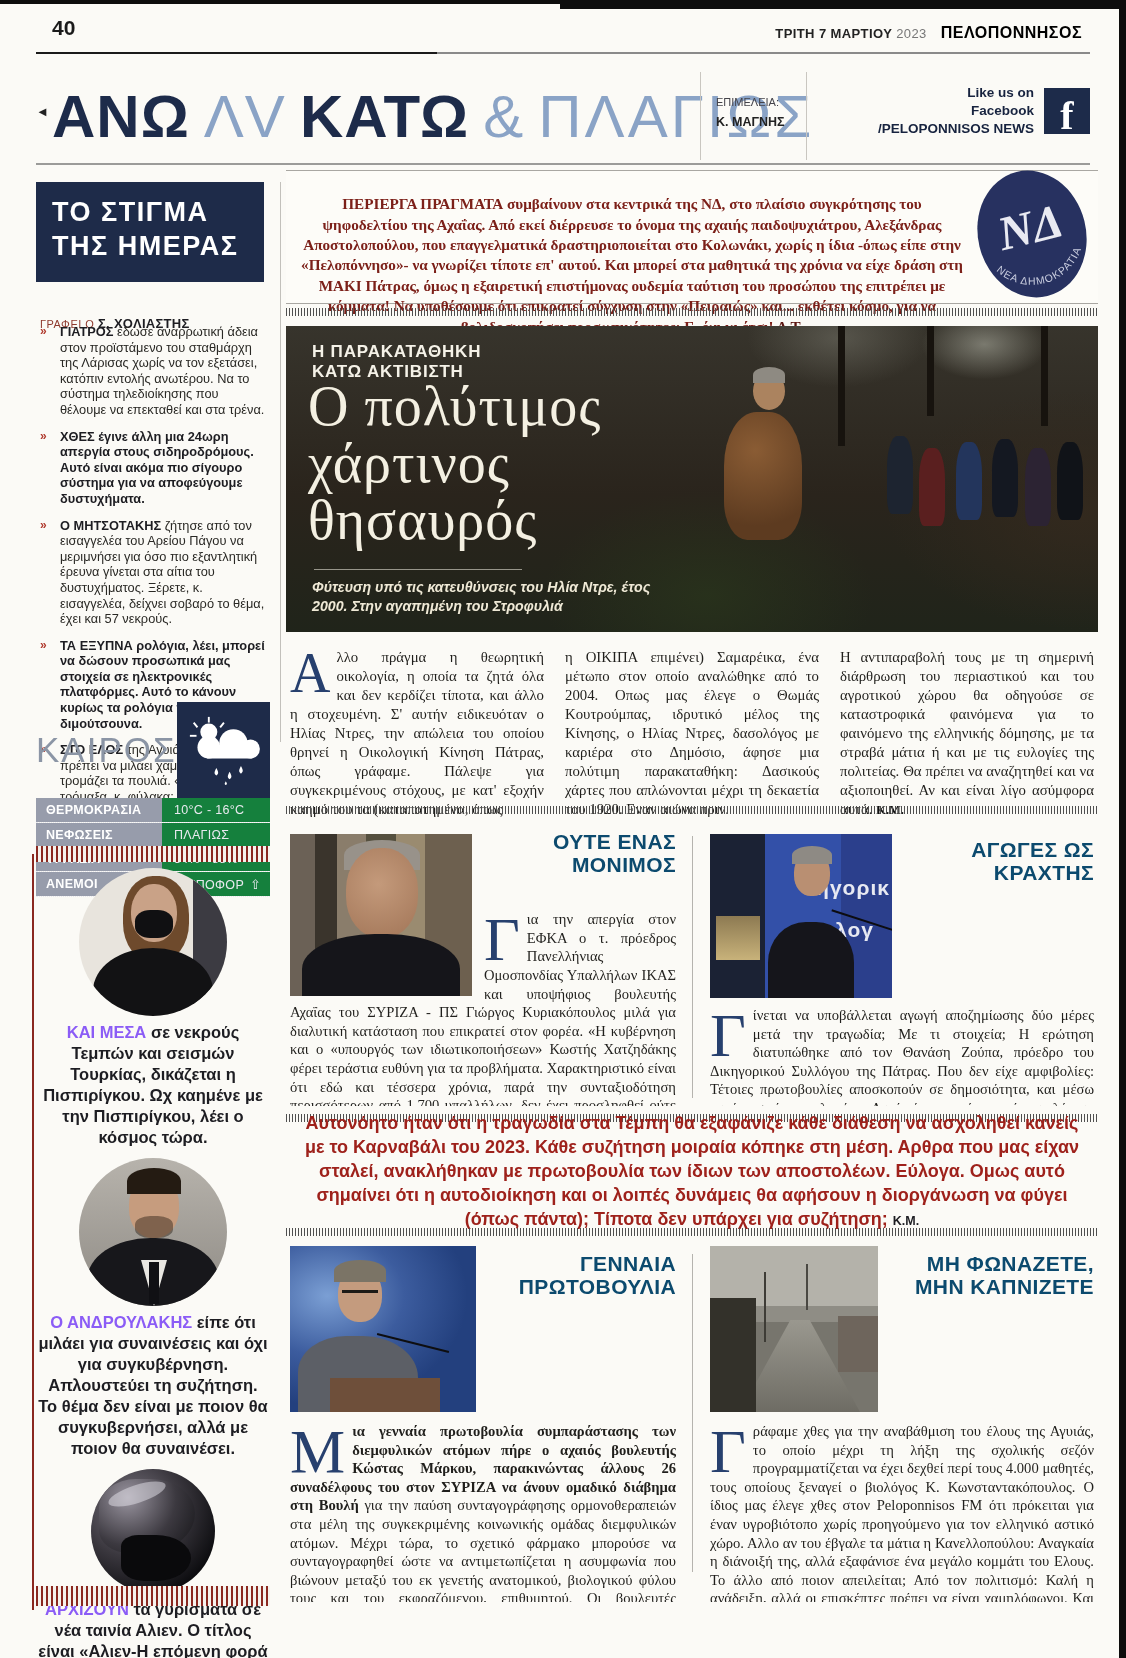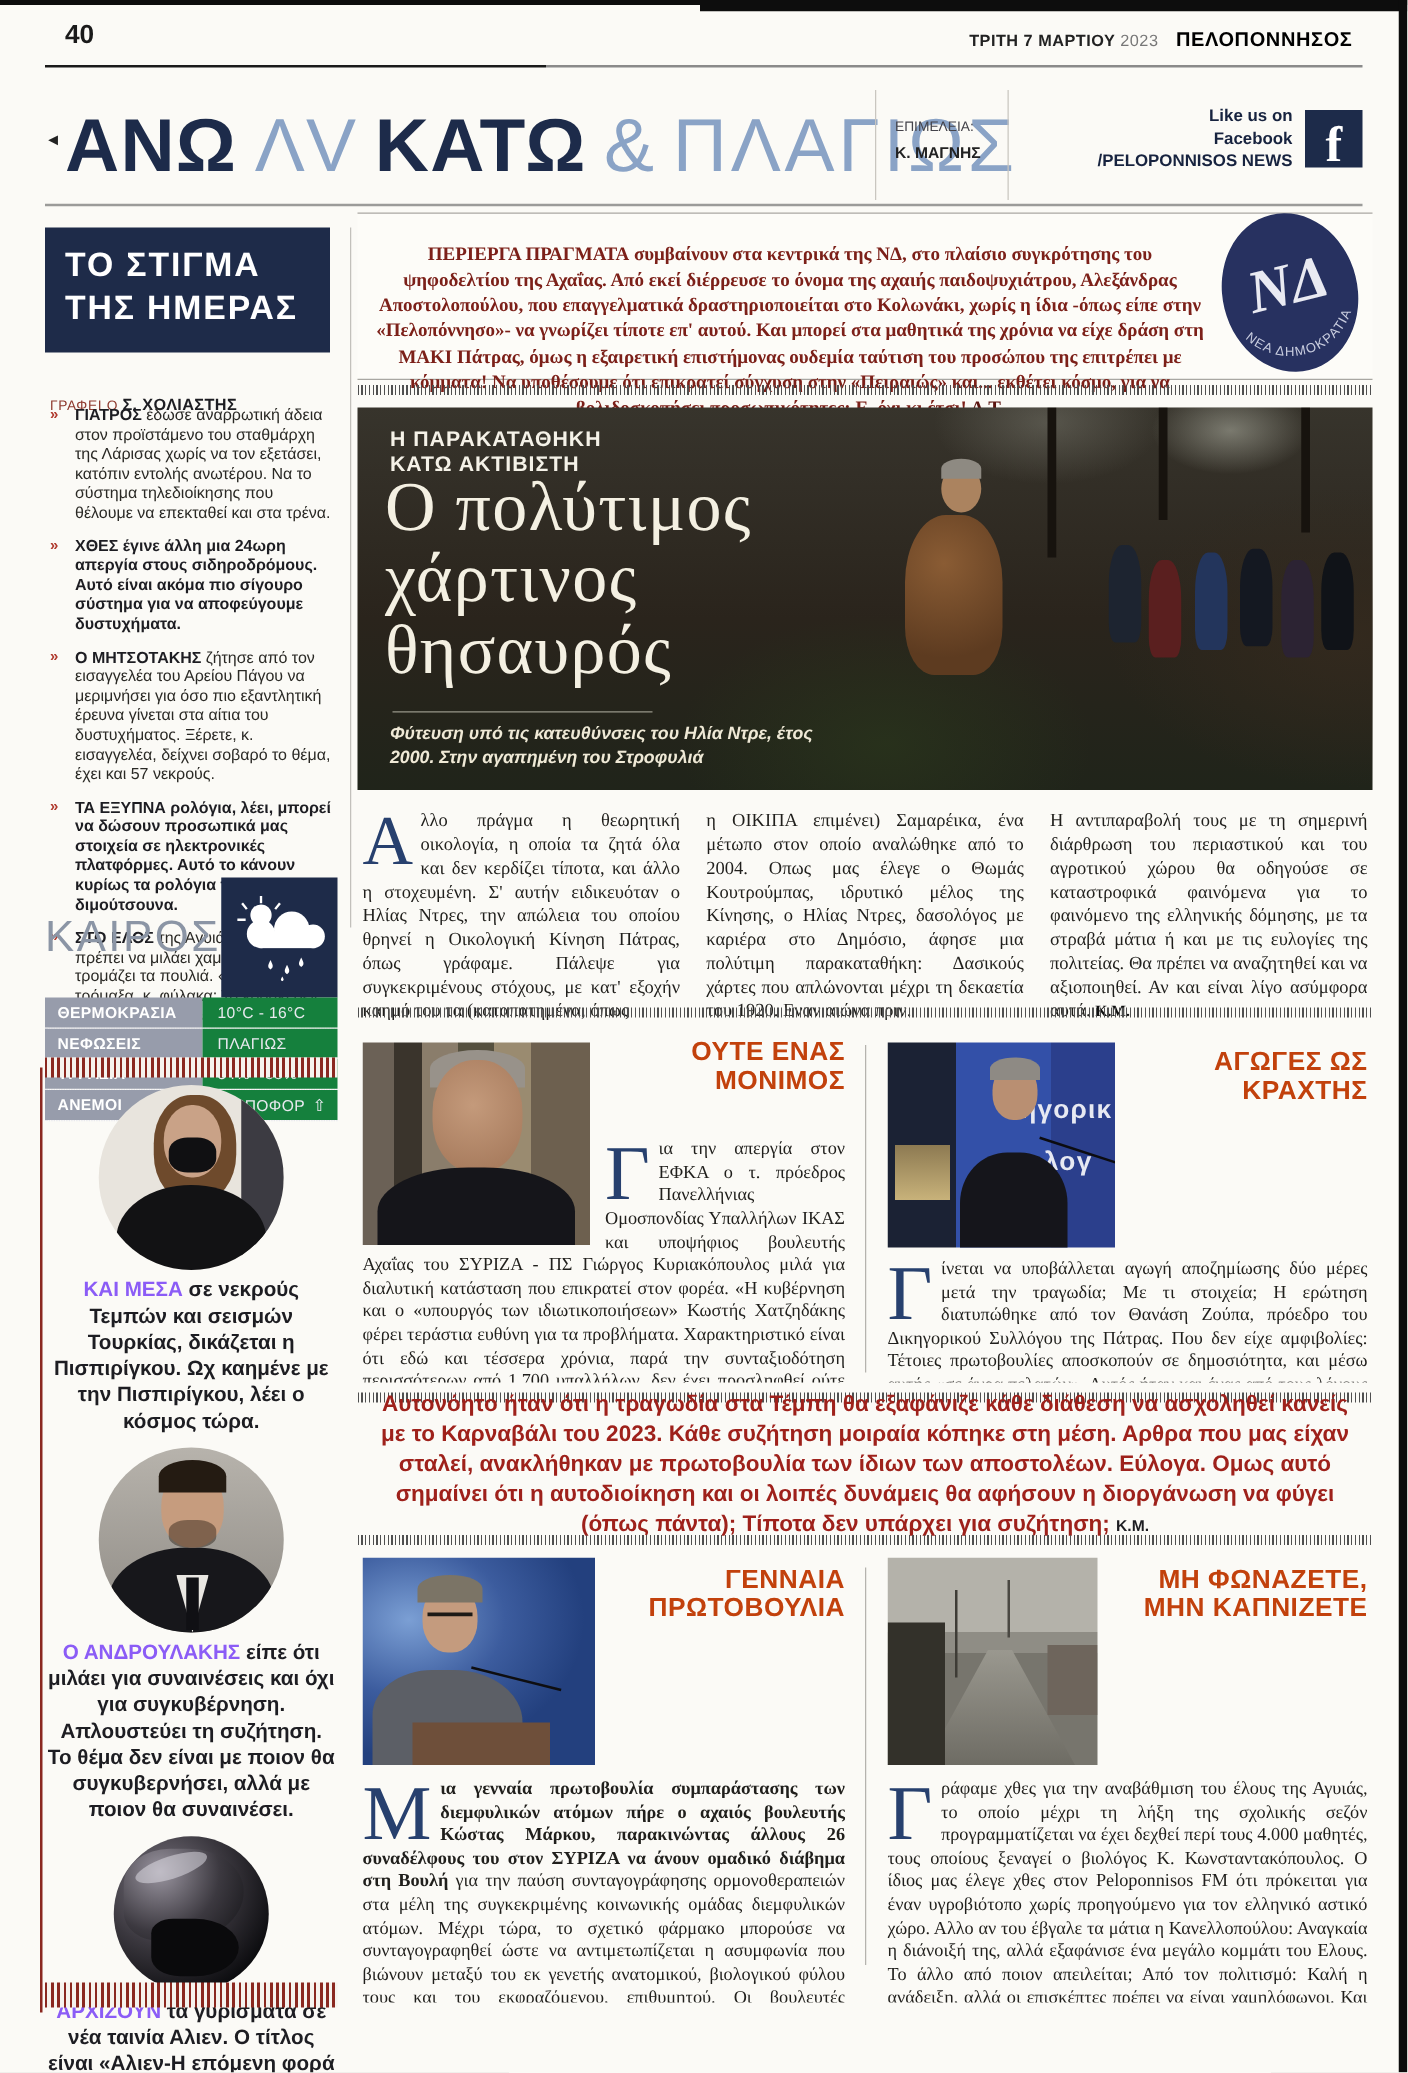--- a/index.html
+++ b/index.html
@@ -125,21 +125,21 @@
   .col{width:254px;font-family:"Liberation Serif",serif;font-size:14.8px;line-height:19px;
        text-align:justify;color:#201f1c;}
   .dropcap{float:left;font-family:"Liberation Serif",serif;font-weight:400;color:#27406e;
            font-size:56px;line-height:46px;padding:2px 6px 0 0;}
   .ksign{font-weight:bold;font-size:12.5px;color:#111;}
   
   .mid{left:0;top:660px;width:812px;height:276px;}
   .mid-vline{position:absolute;left:406px;top:6px;width:1px;height:262px;background:#b5b3ae;}
   .mid-left{position:absolute;left:4px;top:0;width:386px;height:276px;overflow:hidden;}
   .mid-right{position:absolute;left:424px;top:0;width:384px;height:276px;overflow:hidden;}
-  .art-headline{font-size:21px;font-weight:bold;color:#c2410c;line-height:1.1;text-align:right;letter-spacing:.4px;}
+  .art-headline{font-size:21px;font-weight:bold;color:#0c4a6e;line-height:1.1;text-align:right;letter-spacing:.4px;}
   .body-serif{font-family:"Liberation Serif",serif;font-size:14.6px;line-height:18.6px;text-align:justify;color:#201f1c;}
   .dropcap2{float:left;font-family:"Liberation Serif",serif;color:#27406e;font-size:62px;line-height:50px;padding:4px 7px 0 0;}
   
   .ph-monimos{float:left;width:182px;height:162px;margin:4px 12px 6px 0;position:relative;overflow:hidden;
      background:linear-gradient(90deg,#6b6156 0 14%,#3a342c 14% 26%,#8a7d6b 26% 42%,#55503f 42% 58%,#9a8b70 58% 74%,#6d604f 74% 100%);}
   .ph-monimos .face{position:absolute;left:56px;top:14px;width:72px;height:90px;background:radial-gradient(circle at 45% 40%,#cda械 0,#c49a7b 0,#a87c5e 80%);border-radius:46%;}
   .ph-monimos .hair{position:absolute;left:54px;top:6px;width:76px;height:30px;background:#98928a;border-radius:50% 50% 0 0;}
   .ph-monimos .jacket{position:absolute;left:12px;bottom:-14px;width:158px;height:76px;background:#15151a;border-radius:46% 46% 0 0;}
   .ph-agoges{width:182px;height:164px;position:relative;overflow:hidden;
      background:linear-gradient(90deg,#1b2234 0 30%,#3350a8 30% 72%,#2b3f8c 72% 100%);}

